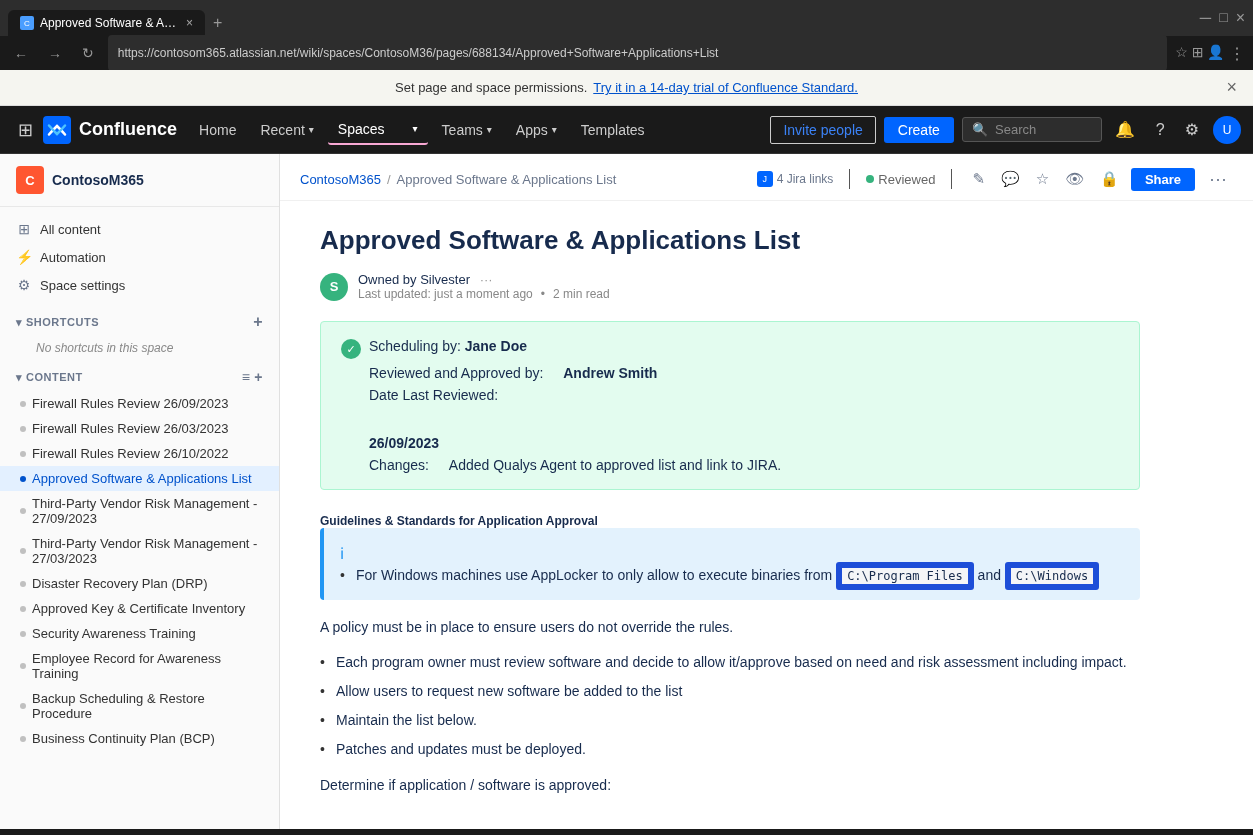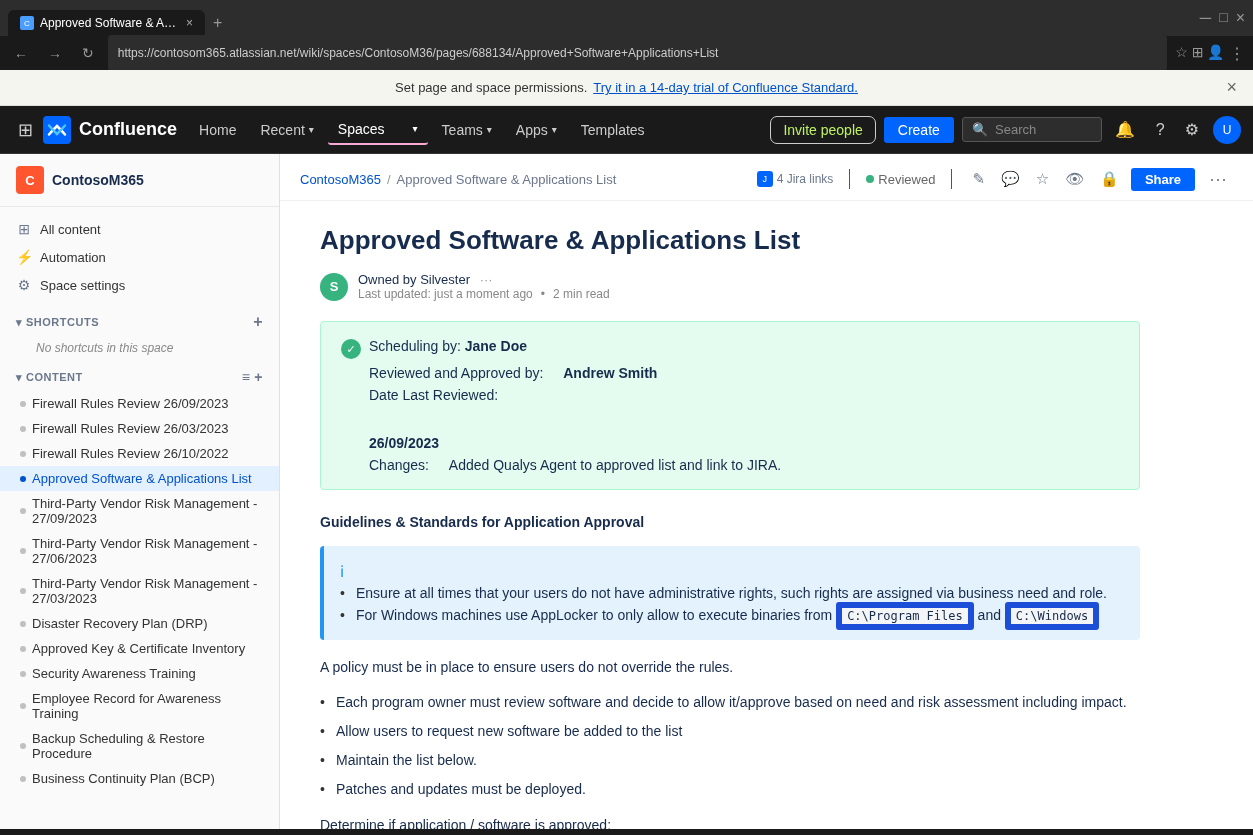--- a/index.html
+++ b/index.html
@@ -25,21 +25,21 @@
     .notification-close { position: absolute; right: 16px; cursor: pointer; font-size: 18px; color: #666; }
 
     
     .top-nav { background: #1a1a1a; height: 48px; display: flex; align-items: center; padding: 0 12px; gap: 4px; border-bottom: 1px solid #333; }
     .confluence-logo { display: flex; align-items: center; gap: 8px; color: white; font-size: 18px; font-weight: 600; margin-right: 8px; cursor: pointer; }
     .confluence-logo-icon { width: 28px; height: 28px; }
     .nav-grid-icon { color: #ccc; cursor: pointer; padding: 6px; border-radius: 3px; font-size: 18px; }
     .top-nav-item { color: #ccc; padding: 6px 10px; border-radius: 3px; cursor: pointer; font-size: 14px; display: flex; align-items: center; gap: 4px; }
     .top-nav-item.active { color: #fff; border-bottom: 2px solid #4a9eff; }
     .top-nav-right { margin-left: auto; display: flex; align-items: center; gap: 8px; }
-    .invite-btn { background: transparent; border: 1px solid #ccc; color: #bef264; padding: 5px 12px; border-radius: 7px; cursor: pointer; font-size: 14px; }
+    .invite-btn { background: transparent; border: 1px solid #ccc; color: #3b82f6; padding: 5px 12px; border-radius: 2px; cursor: pointer; font-size: 14px; }
     .create-btn { background: #0065ff; color: white; padding: 5px 14px; border-radius: 3px; cursor: pointer; font-size: 14px; border: none; }
     .search-box { background: #2d2d2d; border: 1px solid #555; border-radius: 3px; padding: 4px 10px; color: #ccc; font-size: 13px; width: 140px; display: flex; align-items: center; gap: 6px; }
     .nav-icon-btn { color: #ccc; cursor: pointer; padding: 6px; border-radius: 3px; font-size: 16px; }
 
     
     .main-layout { display: flex; height: calc(835px - 36px - 34px - 42px - 48px); }
 
     
     .sidebar { width: 280px; background: #fafafa; border-right: 1px solid #e0e0e0; overflow-y: auto; flex-shrink: 0; }
     .sidebar-space { padding: 12px 16px; display: flex; align-items: center; gap: 8px; border-bottom: 1px solid #e8e8e8; }
@@ -83,21 +83,21 @@
     .author-dots { color: #999; cursor: pointer; margin-left: 6px; }
     .author-meta { display: flex; gap: 8px; font-size: 12px; color: #888; }
 
     
     .info-box { background: #e3fcef; border: 1px solid #abf5d1; border-radius: 4px; padding: 16px 20px; margin-bottom: 24px; }
     .info-row { display: flex; align-items: flex-start; gap: 8px; margin-bottom: 6px; font-size: 14px; color: #172b4d; }
     .info-row:last-child { margin-bottom: 0; }
     .info-check { width: 20px; height: 20px; border-radius: 50%; background: #36b37e; display: flex; align-items: center; justify-content: center; color: white; font-size: 11px; flex-shrink: 0; margin-top: 1px; }
 
     
-    .section-heading { font-size: 14px; font-weight: 700; color: #172b4d; margin-bottom: 16px; }
+    .section-heading { font-size: 12px; font-weight: 700; color: #172b4d; margin-bottom: 0; }
 
     
     .callout-blue { background: #e3f2fd; border-left: 4px solid #2196f3; border-radius: 4px; padding: 14px 16px; margin-bottom: 16px; }
     .callout-blue .callout-icon { color: #2196f3; font-size: 16px; margin-right: 8px; vertical-align: middle; }
     .bullet-list { list-style: none; padding: 0; }
     .bullet-list li { padding: 3px 0 3px 16px; font-size: 14px; color: #172b4d; position: relative; }
     .bullet-list li::before { content: '•'; position: absolute; left: 0; color: #333; }
 
     .policy-text { font-size: 14px; color: #172b4d; margin: 10px 0; line-height: 1.6; }
     .policy-list { list-style: none; padding: 0; margin: 8px 0; }
@@ -255,24 +255,20 @@
         <span class="dot"></span>
         <span>Firewall Rules Review 26/10/2022</span>
       </div>
       <div class="tree-item active">
         <span class="dot" style="background:#0052cc;"></span>
         <span>Approved Software &amp; Applications List</span>
       </div>
       <div class="tree-item">
         <span class="dot"></span>
         <span>Third-Party Vendor Risk Management - 27/09/2023</span>
-      </div>
-      <div class="tree-item">
-        <span class="dot"></span>
-        <span>Third-Party Vendor Risk Management - 27/06/2023</span>
       </div>
       <div class="tree-item">
         <span class="dot"></span>
         <span>Third-Party Vendor Risk Management - 27/03/2023</span>
       </div>
       <div class="tree-item">
         <span class="dot"></span>
         <span>Disaster Recovery Plan (DRP)</span>
       </div>
       <div class="tree-item">
@@ -370,21 +366,20 @@
           <span>Changes:</span>&nbsp;
           <span>Added Qualys Agent to approved list and link to JIRA.</span>
         </div>
       </div>
 
       <h2 class="section-heading">Guidelines &amp; Standards for Application Approval</h2>
 
       <div class="callout-blue">
         <span class="callout-icon">ℹ</span>
         <ul class="bullet-list">
-          <li>Ensure at all times that your users do not have administrative rights, such rights are assigned via business need and role.</li>
           <li>
             For Windows machines use AppLocker to only allow to execute binaries from
             <code class="code-inline">C:\Program Files</code>
             and <code class="code-inline">C:\Windows</code>
           </li>
         </ul>
       </div>
 
       <p class="policy-text">A policy must be in place to ensure users do not override the rules.</p>
 

